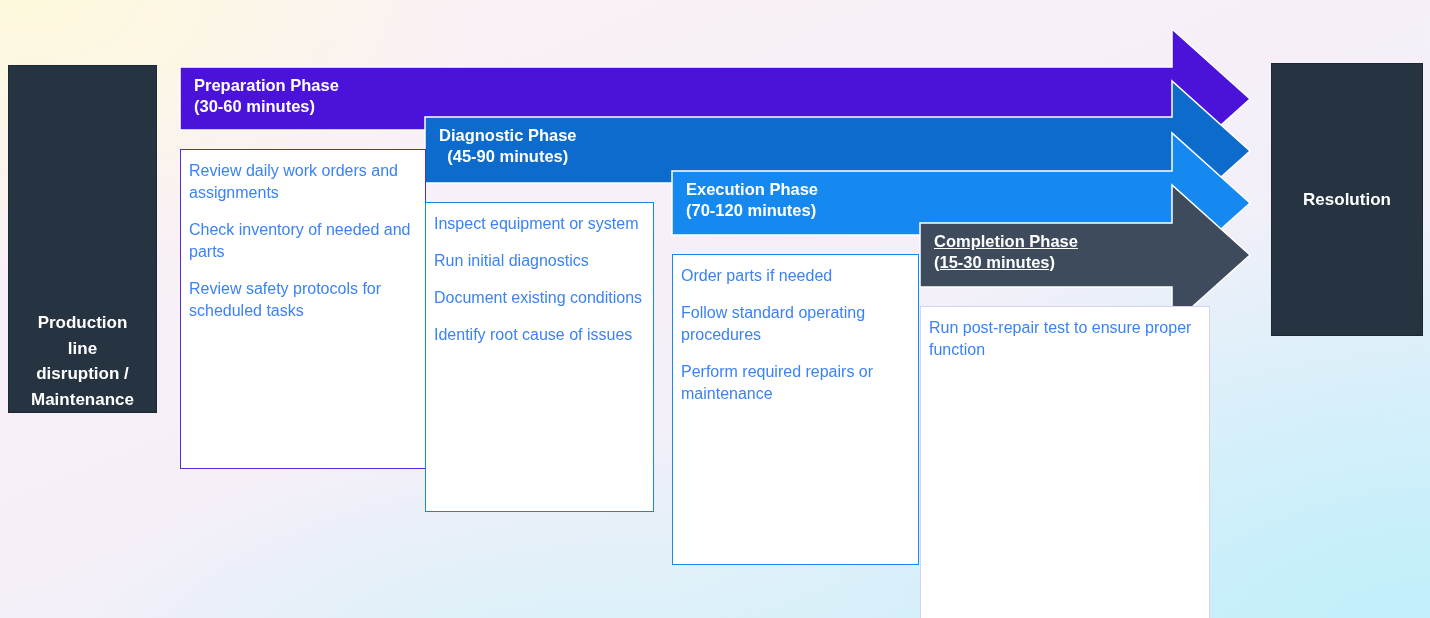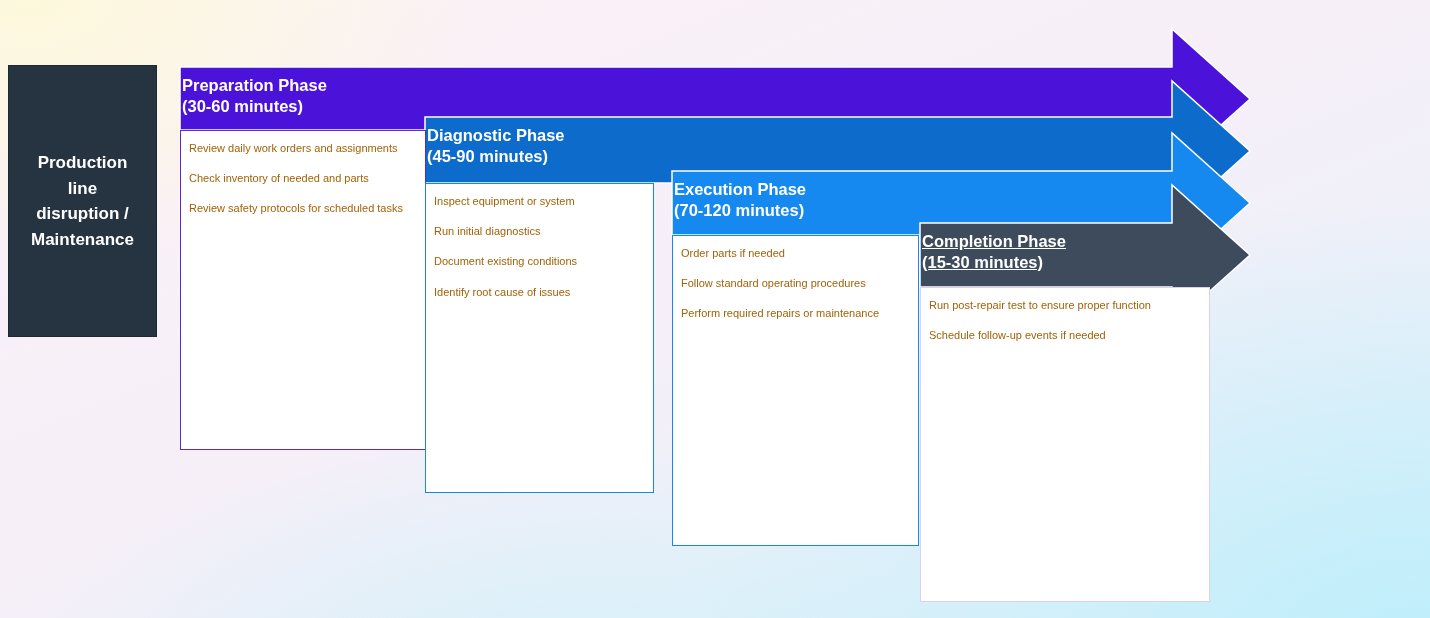--- a/index.html
+++ b/index.html
@@ -27,61 +27,65 @@
     text-align:center;
     display:flex;align-items:center;justify-content:center;
     box-sizing:border-box;
   }
   .phase-header{
     position:absolute;
     color:#ffffff;
     font-weight:bold;
     font-size:16.5px;
     line-height:1.25;
-    padding:8px 0 0 2px;
+    padding:8px 0 0 14px;
     box-sizing:border-box;
     white-space:nowrap;
   }
   .phase-box{
     position:absolute;
     background:#ffffff;
     box-sizing:border-box;
     padding:10px 8px 8px 8px;
-    font-size:11px;
+    font-size:16px;
     line-height:1.38;
-    color:#a16207;
+    color:#3b82f6;
+    margin-top:19px;
   }
   .phase-box p{margin:0 0 15px 0;}
   .prep-border{border:1.5px solid #5b28d9;}
   .diag-border{border:1.5px solid #1787e8;}
   .exec-border{border:1.5px solid #1689f0;}
   .compl-border{border:1.5px solid #d9d2ec;}
 </style>
 </head>
 <body>
 
 <div class="canvas">
 
   <svg class="arrow-layer" viewBox="0 0 1430 618">
     <polygon stroke="#ffffff" stroke-width="1.5" points="180,67 1172,67 1172,29 1250,99 1172,169 1172,130 180,130" fill="#4b12d9"></polygon>
     <polygon stroke="#ffffff" stroke-width="1.5" points="425,117 1172,117 1172,81 1250,151 1172,221 1172,183 425,183" fill="#0d6ccb"></polygon>
     <polygon stroke="#ffffff" stroke-width="1.5" points="672,171 1172,171 1172,133 1250,203 1172,273 1172,235 672,235" fill="#1689f0"></polygon>
     <polygon stroke="#ffffff" stroke-width="1.5" points="920,223 1172,223 1172,185 1250,255 1172,325 1172,287 920,287" fill="#3e4b5d"></polygon>
   </svg>
 
-  <div class="node" style="left:8px;top:65px;width:149px;height:272px;padding:0 17px;">
+  <div class="node" style="left:8px;top:65px;width:149px;height:348px;padding:0 17px;align-items:flex-end;">
     <span>Production line disruption / Maintenance</span>
   </div>
 
+  <div class="node" style="left:1271px;top:63px;width:152px;height:273px;padding:0 10px;">
+    <span>Resolution</span>
+  </div>
 
   <div class="phase-header" style="left:180px;top:67px;">
     <div>Preparation Phase</div>
     <div>(30-60 minutes)</div>
   </div>
-  <div class="phase-header" style="left:425px;top:117px;">
+  <div class="phase-header" style="left:425px;top:117px;text-align:center;">
     <div>Diagnostic Phase</div>
     <div>(45-90 minutes)</div>
   </div>
   <div class="phase-header" style="left:672px;top:171px;">
     <div>Execution Phase</div>
     <div>(70-120 minutes)</div>
   </div>
   <div class="phase-header" style="left:920px;top:223px;text-decoration:underline;">
     <div>Completion Phase</div>
     <div>(15-30 minutes)</div>
@@ -101,16 +105,15 @@
   </div>
 
   <div class="phase-box exec-border" style="left:672px;top:235px;width:247px;height:311px;">
     <p>Order parts if needed</p>
     <p>Follow standard operating procedures</p>
     <p>Perform required repairs or maintenance</p>
   </div>
 
   <div class="phase-box compl-border" style="left:920px;top:287px;width:290px;height:315px;">
     <p>Run post-repair test to ensure proper function</p>
-    <p>Schedule follow-up events if needed</p>
   </div>
 
 </div>
 
 </body></html>

